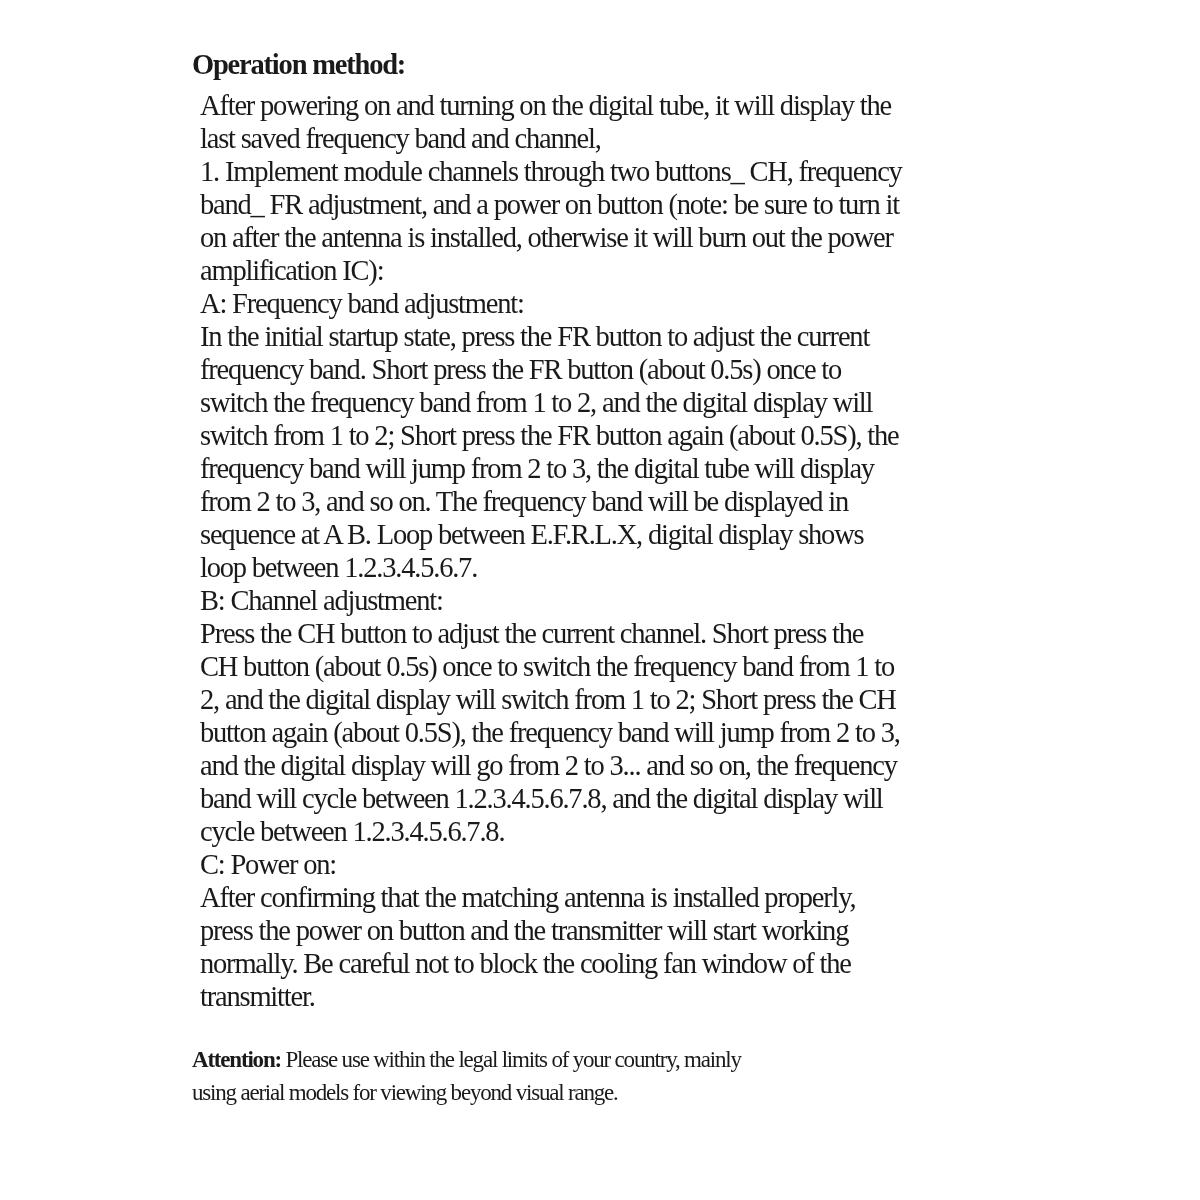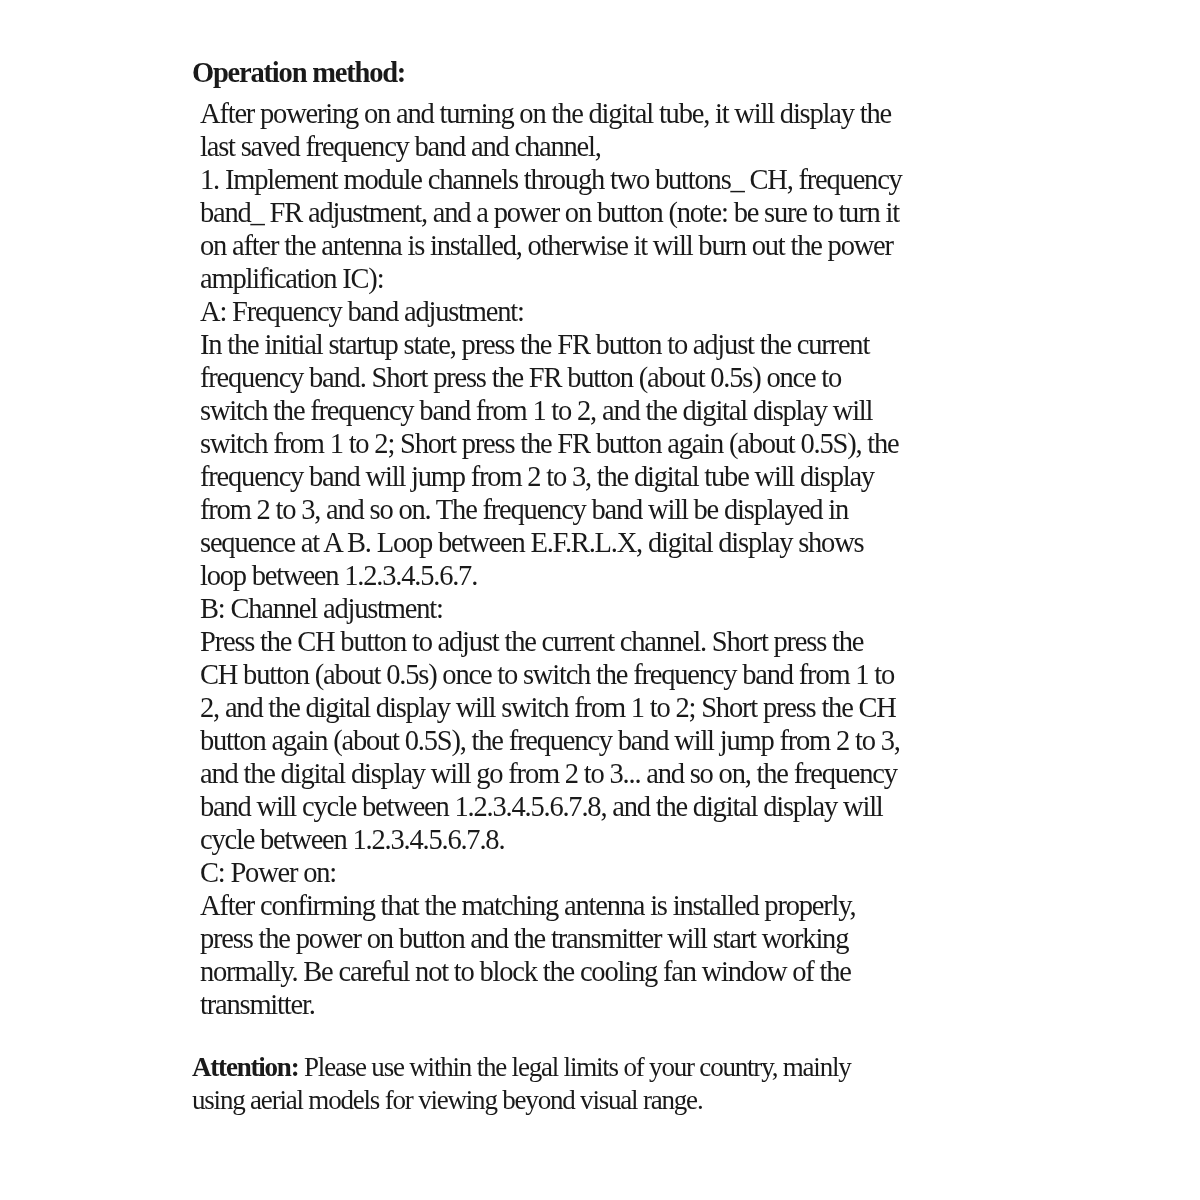--- a/index.html
+++ b/index.html
@@ -12,40 +12,40 @@
     width: 1200px;
     height: 1200px;
     background: #ffffff;
     overflow: hidden;
     font-family: "Liberation Serif", "DejaVu Serif", serif;
     color: #1a1a1a;
   }
   .content {
     position: absolute;
     left: 192px;
-    top: 56px;
+    top: 48px;
     width: 840px;
   }
   .heading {
     margin: 0;
     font-size: 28.5px;
     line-height: 33px;
     font-weight: bold;
     letter-spacing: -1.2px;
   }
   .body-text {
     margin: 8px;
     font-size: 28.5px;
     line-height: 33px;
     letter-spacing: -1.2px;
     white-space: pre-line;
   }
   .attention {
     margin: 30px 0 0 0;
-    font-size: 27px;
+    font-size: 23px;
     line-height: 33px;
     letter-spacing: -1.2px;
   }
   .attention .attention-label {
     font-weight: bold;
   }
   .attention .attention-body {
     white-space: pre-line;
   }
 </style>

